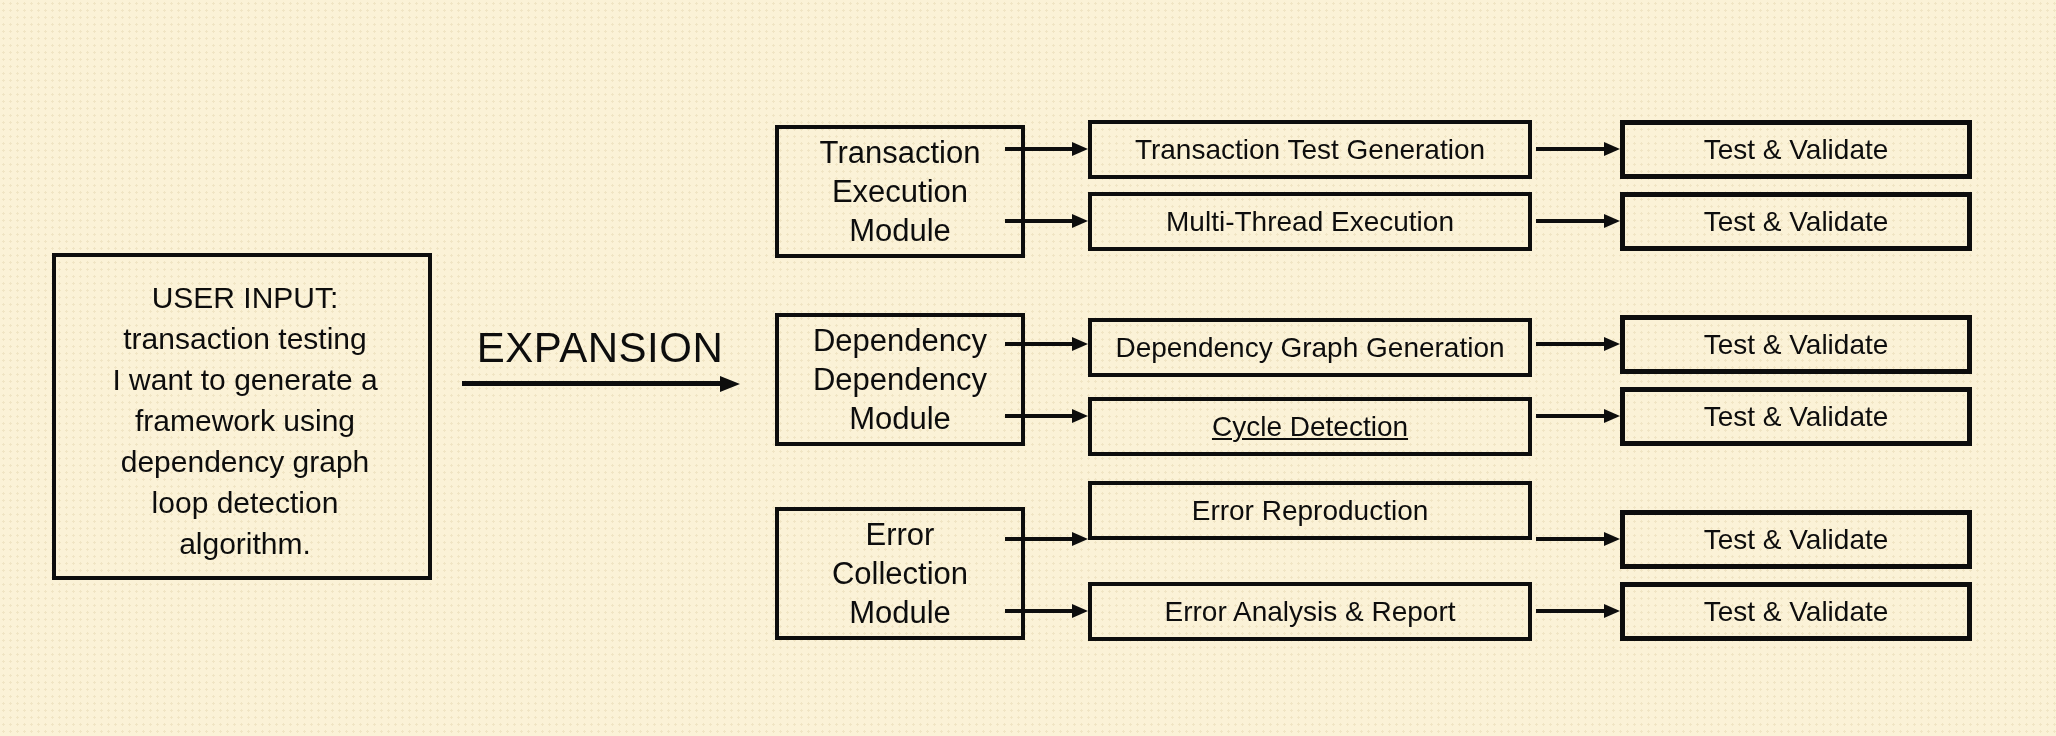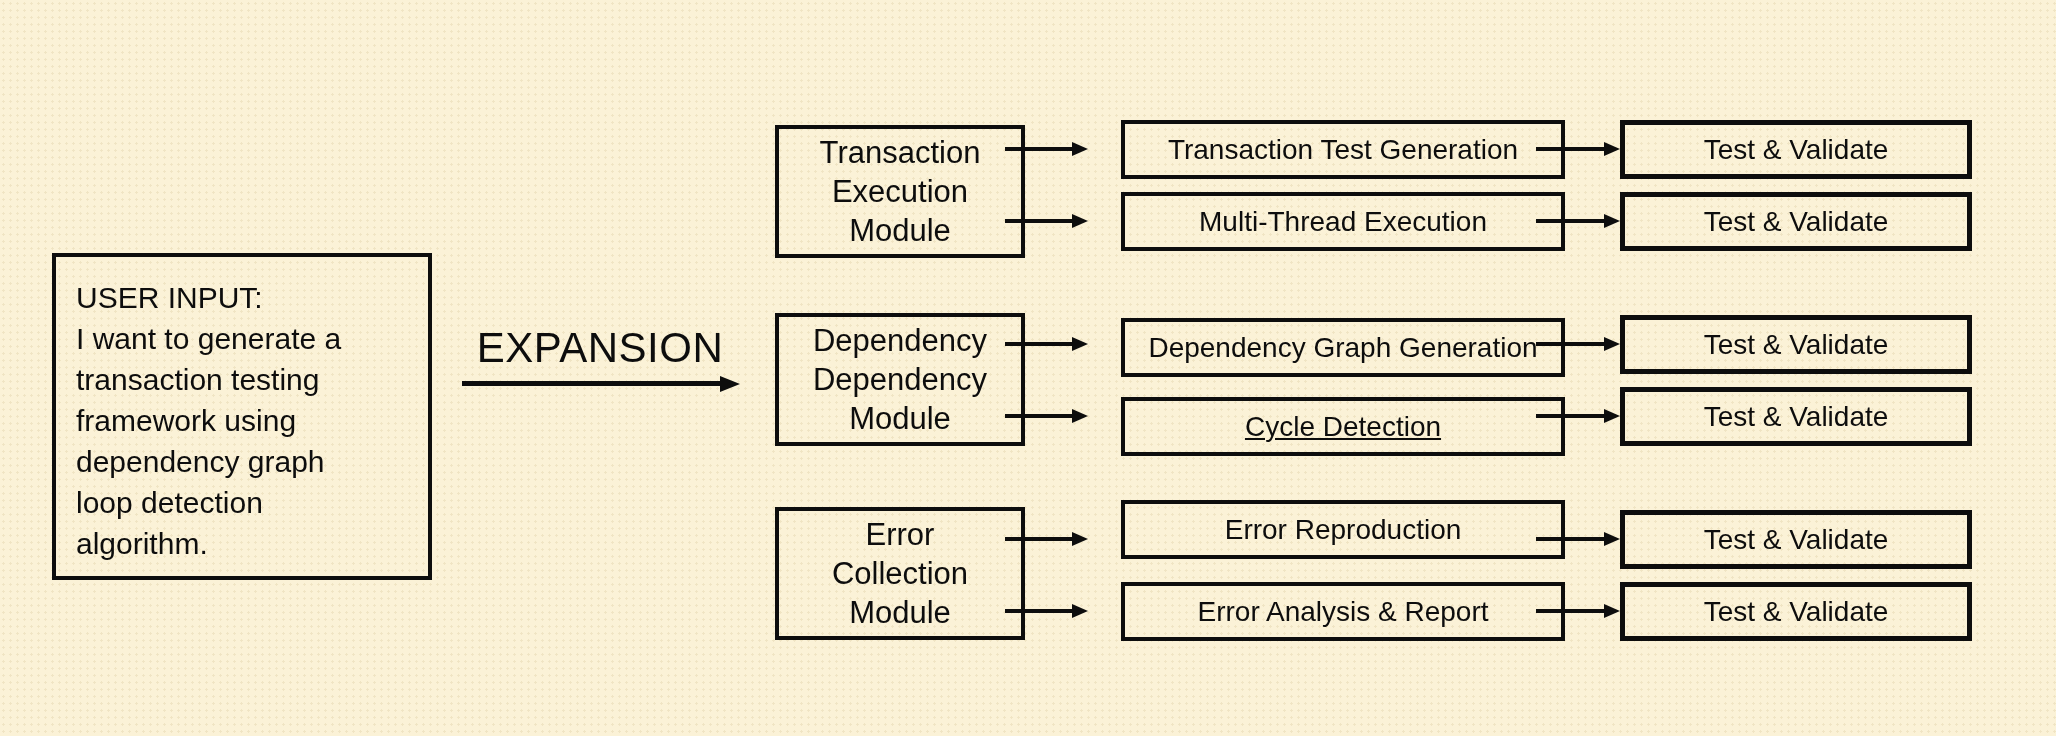--- a/index.html
+++ b/index.html
@@ -19,35 +19,34 @@
     border:4px solid #0d0d0d;
     display:flex;
     align-items:center;
     justify-content:center;
     text-align:center;
   }
   .user-input{
     left:52px;top:253px;width:380px;height:327px;
     display:block;
     padding:20px 14px 0 20px;
-    text-align:left;
+    text-align:center;
     font-size:30px;
     line-height:41px;
   }
   .module{
     left:753px;width:250px;height:133px;
     font-size:31px;
     line-height:39px;
     flex-direction:column;
     margin-left:22px;
   }
   .step{
     left:1088px;width:444px;height:59px;
     font-size:28px;
-    margin-left:33px;
   }
   .tv{
     left:1620px;width:352px;height:59px;
     border-width:5px;
     font-size:28px;
   }
   .expansion-label{
     position:absolute;
     left:455px;top:324px;width:290px;
     text-align:center;
@@ -75,22 +74,22 @@
     border-bottom-width:8px;
   }
 </style>
 </head>
 <body>
 
 <div class="canvas">
 
   <div class="box user-input">
     <div>USER INPUT:</div>
+    <div>transaction testing</div>
     <div>I want to generate a</div>
-    <div>transaction testing</div>
     <div>framework using</div>
     <div>dependency graph</div>
     <div>loop detection</div>
     <div>algorithm.</div>
   </div>
 
   <div class="expansion-label">EXPANSION</div>
   <div class="arrow big" style="left:462px;top:381px;width:258px;"></div>
 
   <div class="box module" style="top:125px;">
@@ -147,21 +146,21 @@
 
   <div class="box module" style="top:507px;">
     <div>Error</div>
     <div>Collection</div>
     <div>Module</div>
   </div>
 
   <div class="arrow" style="left:1005px;top:537px;width:67px;"></div>
   <div class="arrow" style="left:1005px;top:609px;width:67px;"></div>
 
-  <div class="box step" style="top:500px;">
+  <div class="box step" style="top:481px;">
     <div>Error Reproduction</div>
   </div>
   <div class="box step" style="top:582px;">
     <div>Error Analysis &amp; Report</div>
   </div>
 
   <div class="arrow" style="left:1536px;top:537px;width:68px;"></div>
   <div class="arrow" style="left:1536px;top:609px;width:68px;"></div>
 
   <div class="box tv" style="top:510px;">

